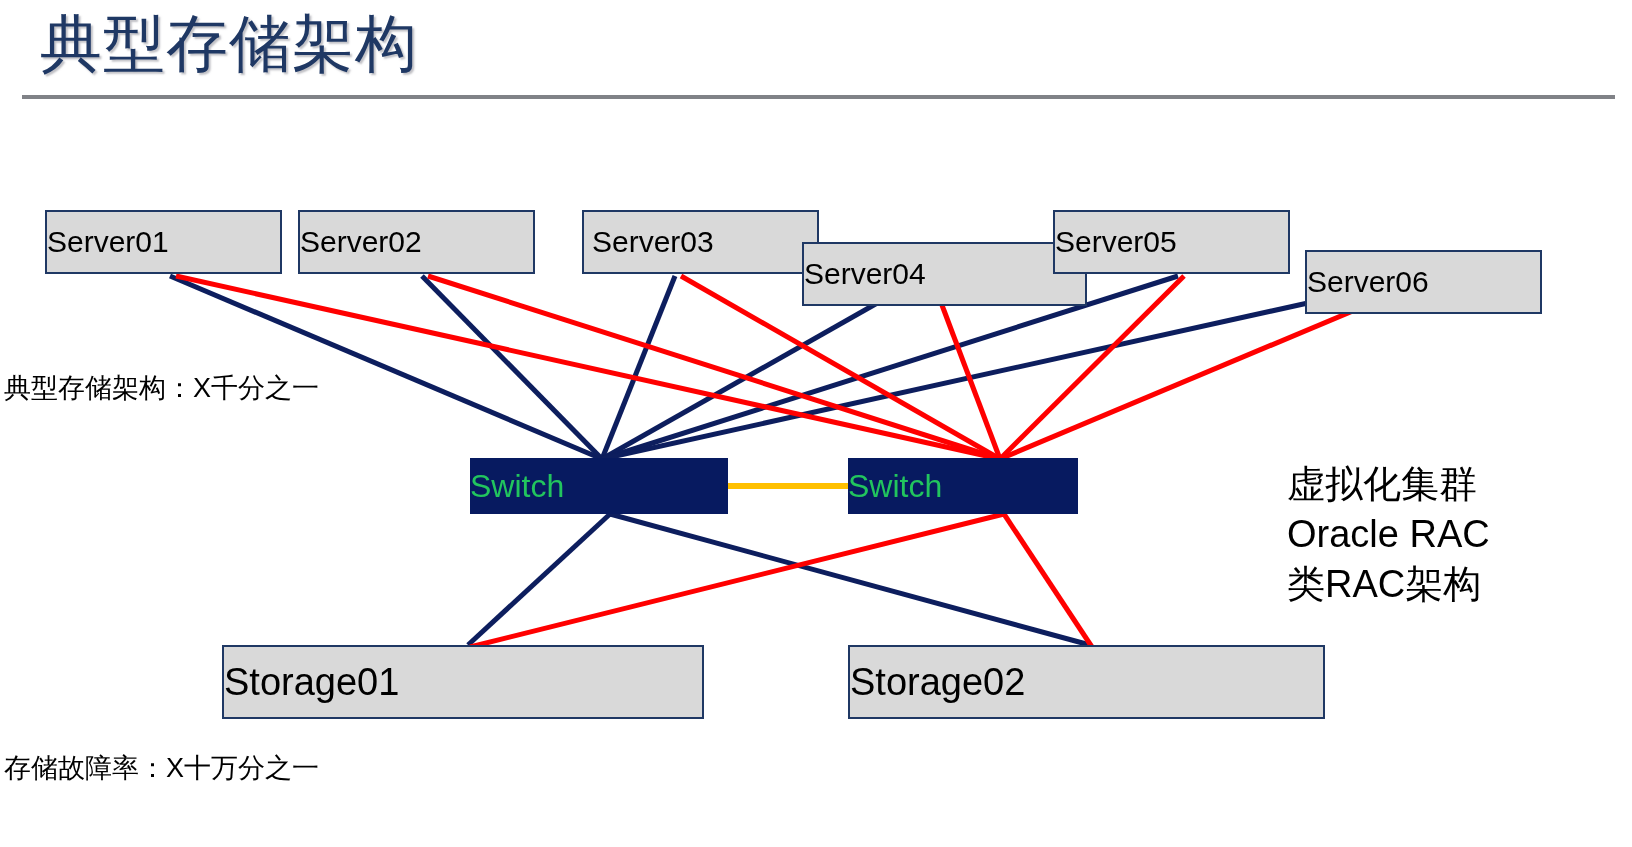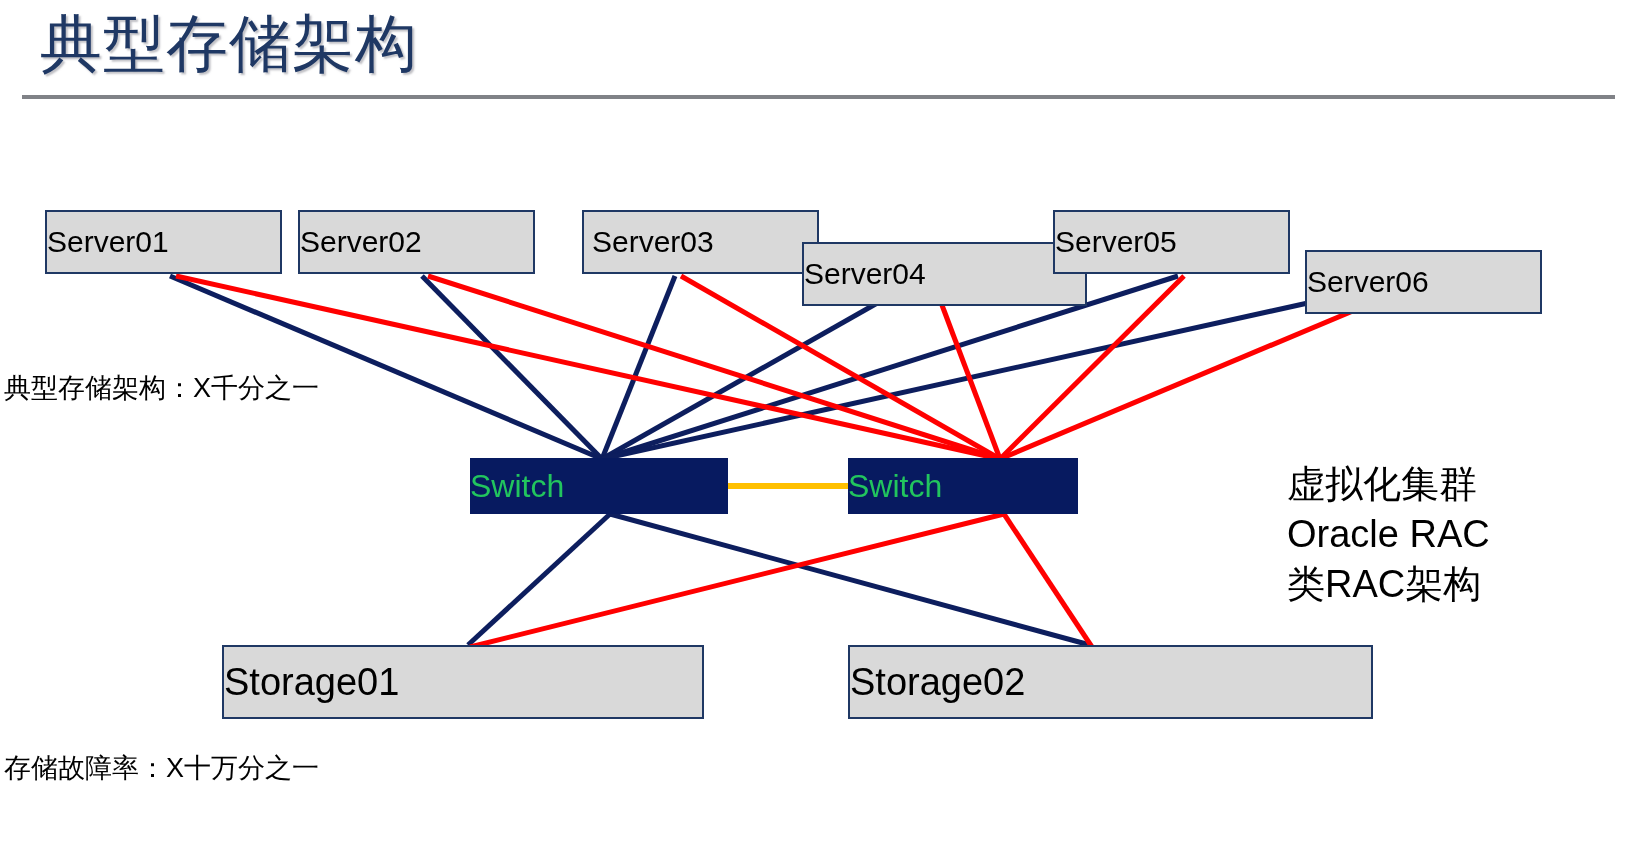--- a/index.html
+++ b/index.html
@@ -129,21 +129,21 @@
       </div>
       <div class="node switch" style="left: 470px; top: 458px; width: 258px; height: 56px;">
         <span>Switch</span>
       </div>
       <div class="node switch" style="left: 848px; top: 458px; width: 230px; height: 56px;">
         <span>Switch</span>
       </div>
       <div class="node storage" style="left: 222px; top: 645px; width: 482px; height: 74px;">
         <span>Storage01</span>
       </div>
-      <div class="node storage" style="left: 848px; top: 645px; width: 525px; height: 74px;">
+      <div class="node storage" style="left: 848px; top: 645px; width: 477px; height: 74px;">
         <span>Storage02</span>
       </div>
     </div>
 
   <div class="anno anno-server-rate">典型存储架构：X千分之一</div>
 
   <div class="anno anno-storage-rate">存储故障率：X十万分之一</div>
 
   <div class="anno anno-cluster">
     <div>虚拟化集群</div>

